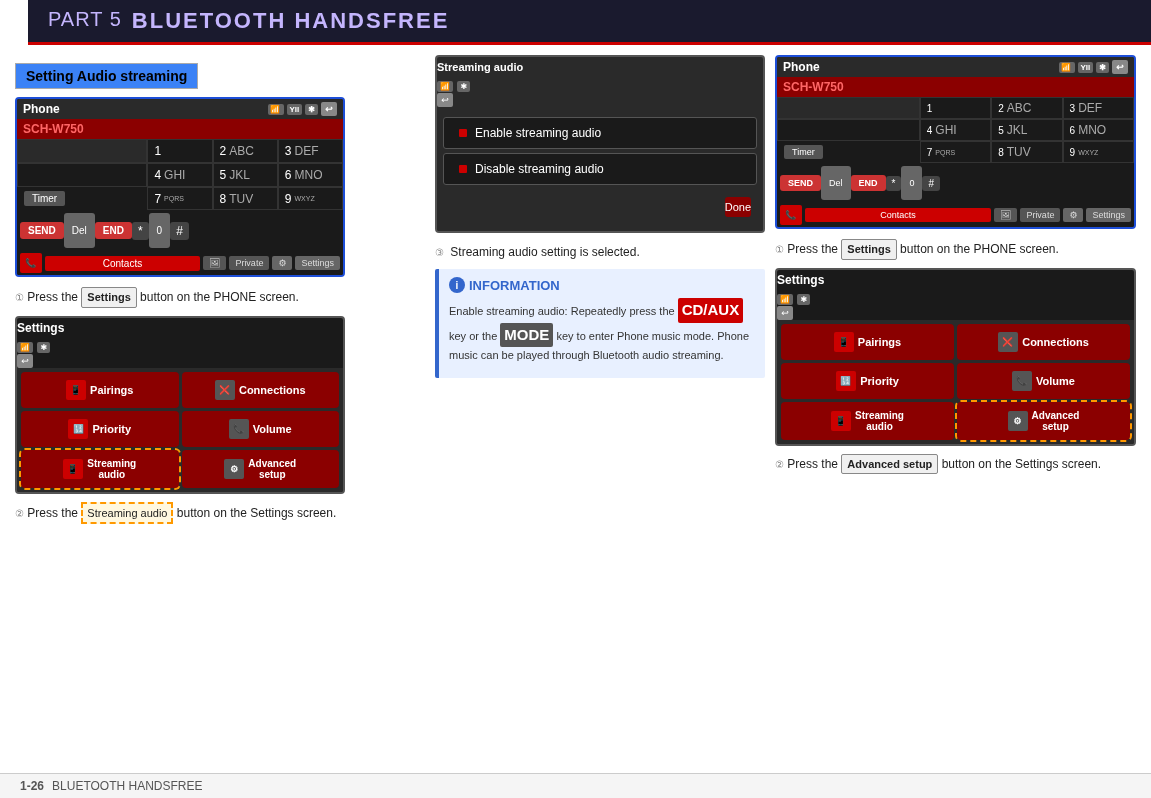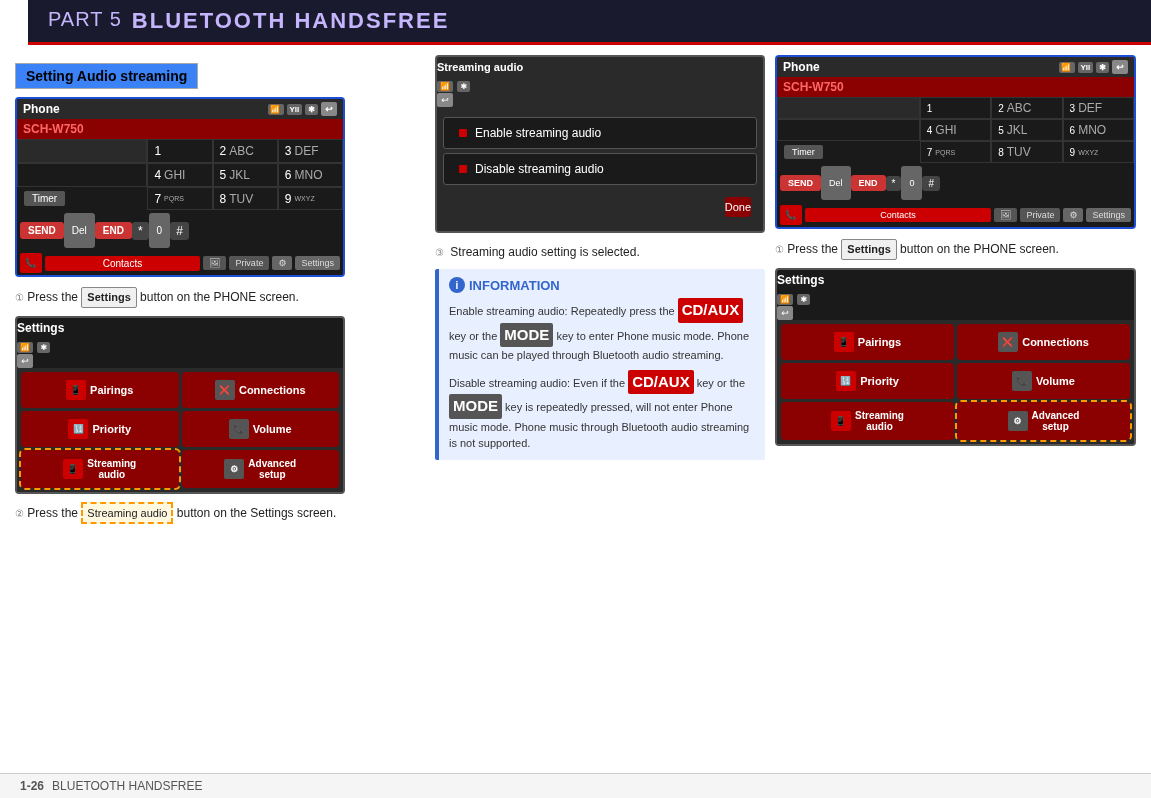--- a/index.html
+++ b/index.html
@@ -599,27 +599,20 @@
         <span>INFORMATION</span>
       </div>
       <div class="info-text">
         <p style="margin-bottom:6px;">
           Enable streaming audio: Repeatedly press the
           <span class="key-btn key-btn-red">CD/AUX</span>
           key or the
           <span class="key-btn"> MODE </span>
           key to enter Phone music mode. Phone music can be played through Bluetooth audio streaming.
         </p>
-        <p>
-          Disable streaming audio: Even if the
-          <span class="key-btn key-btn-red">CD/AUX</span>
-          key or the
-          <span class="key-btn"> MODE </span>
-          key is repeatedly pressed, will not enter Phone music mode. Phone music through Bluetooth audio streaming is not supported.
-        </p>
       </div>
     </div>
   </div>
 
   <div class="col-right">
 
 
     <div class="phone-screen">
       <div class="screen-header">
         <span style="color:#fff; font-size:12px; font-weight:bold;">Phone</span>
@@ -733,20 +726,26 @@
           <div class="settings-btn-icon">📱</div>
           <span style="font-size:10px;">Streaming<br>audio</span>
         </div>
         <div class="settings-btn settings-btn-highlighted">
           <div class="settings-btn-icon" style="background:#555;">⚙</div>
           <span style="font-size:10px;">Advanced<br>setup</span>
         </div>
       </div>
     </div>
 
+    <div class="step-text">
+      <span style="font-size:10px; color:#888;">②</span>
+      <span>Press the</span>
+      <span class="inline-btn">Advanced setup</span>
+      <span>button on the Settings screen.</span>
+    </div>
   </div>
 
 </div>
 
 <div class="page-footer">
   <span class="footer-num">1-26</span>
   <span>BLUETOOTH HANDSFREE</span>
 </div>
 
 </body></html>

